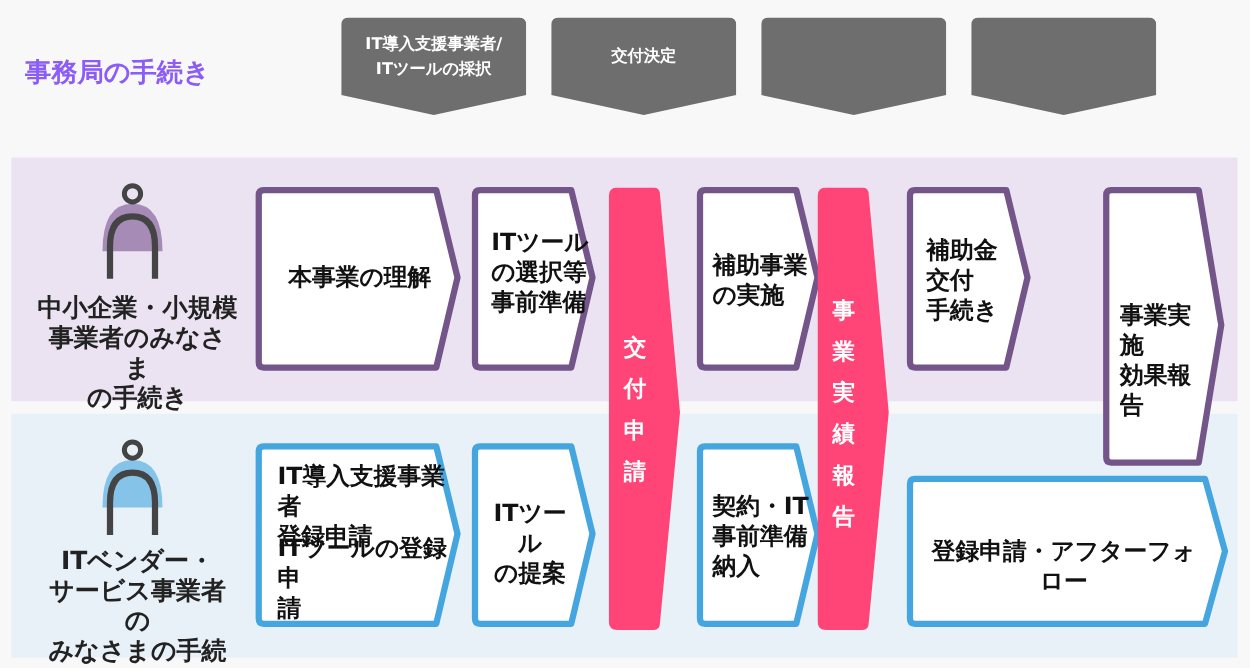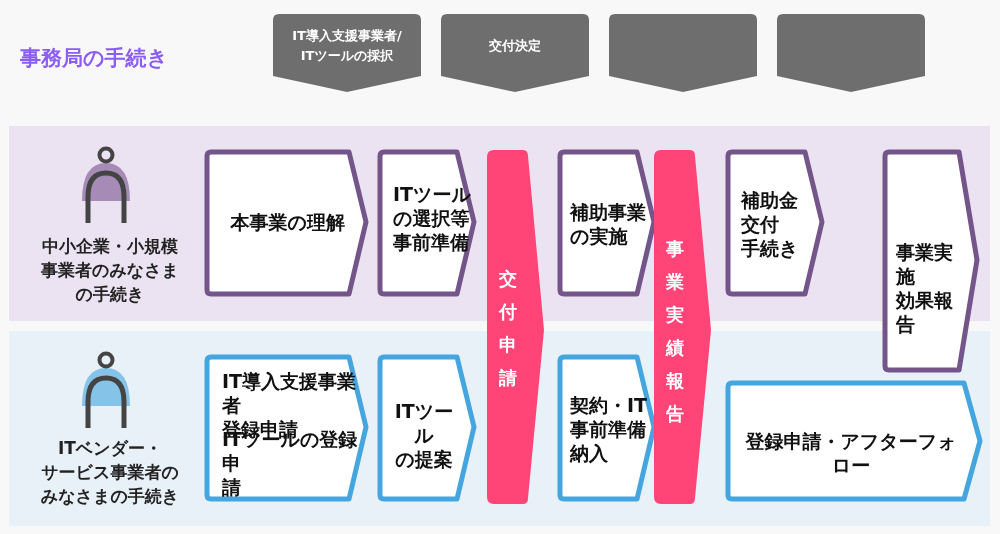--- a/index.html
+++ b/index.html
@@ -6,21 +6,21 @@
   body { width:1000px; height:534px; background:#f8f8f8; position:relative; overflow:hidden;
          font-family:"DejaVu Sans", "Liberation Sans", sans-serif; }
   .abs { position:absolute; }
   .band { position:absolute; }
   .band-sme { left:9px; top:126px; width:981px; height:195px; background:#ebe3f1; }
   .band-vendor { left:9px; top:331px; width:981px; height:195px; background:#e8f0f8; }
   .office-label { left:20px; top:44px; font-size:21px; font-weight:bold; color:#8b5cf6; }
   .office-step { position:absolute; top:14px; width:148px; height:80px; }
   .office-step svg { position:absolute; left:0; top:0; }
   .office-step .txt { position:absolute; left:0; top:0; width:148px; height:64px; display:flex; align-items:center; justify-content:center; text-align:center; color:#fff; font-size:13px; font-weight:bold; line-height:20px; white-space:pre-line; }
-  .lane-label { position:absolute; text-align:center; font-size:17px; font-weight:bold; color:#222; line-height:24px; white-space:pre-line; }
+  .lane-label { position:absolute; text-align:center; font-size:20px; font-weight:bold; color:#222; line-height:24px; white-space:pre-line; }
   .step { position:absolute; }
   .step svg { position:absolute; left:0; top:0; overflow:visible; }
   .step .txt { position:absolute; font-size:19px; font-weight:bold; color:#111; line-height:24px; white-space:pre-line; }
   .pink { position:absolute; }
   .pink svg { position:absolute; left:0; top:0; }
   .pink .vtxt { position:absolute; left:0; width:42px; text-align:center; color:#fff; font-size:18px; font-weight:bold; line-height:33px; }
   .vtxt span { display:block; }
 </style>
 </head>
 <body>

